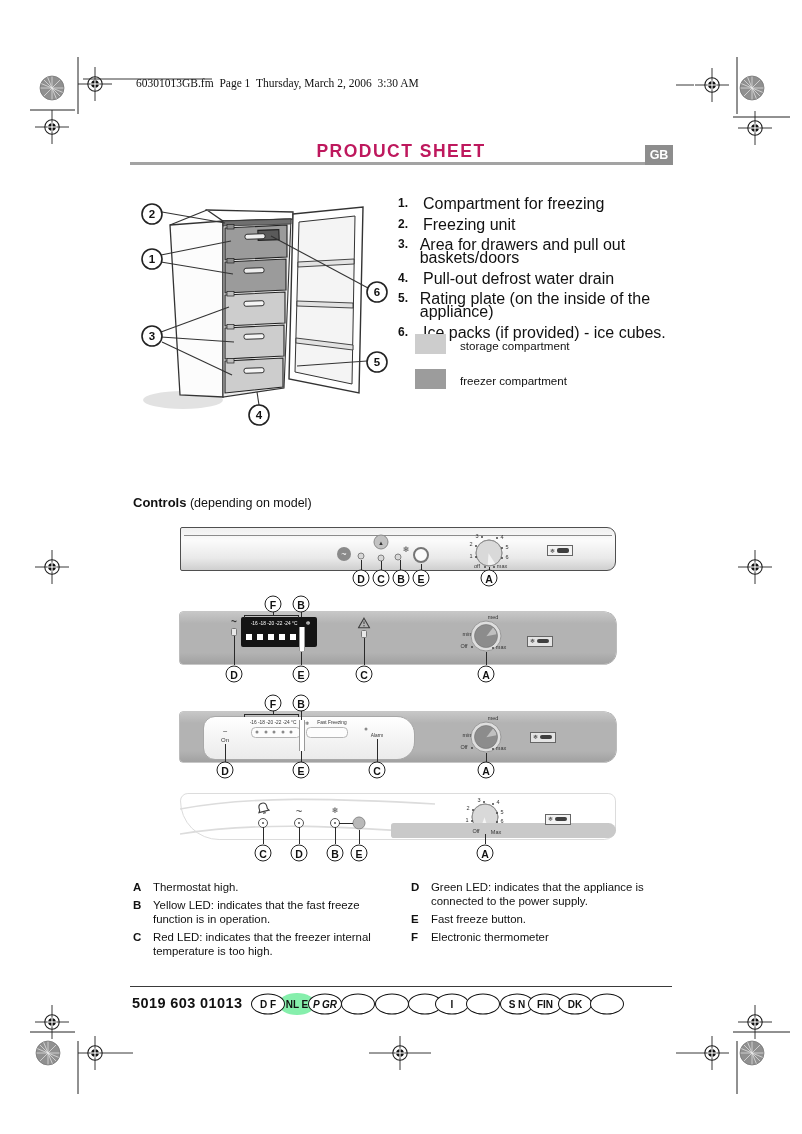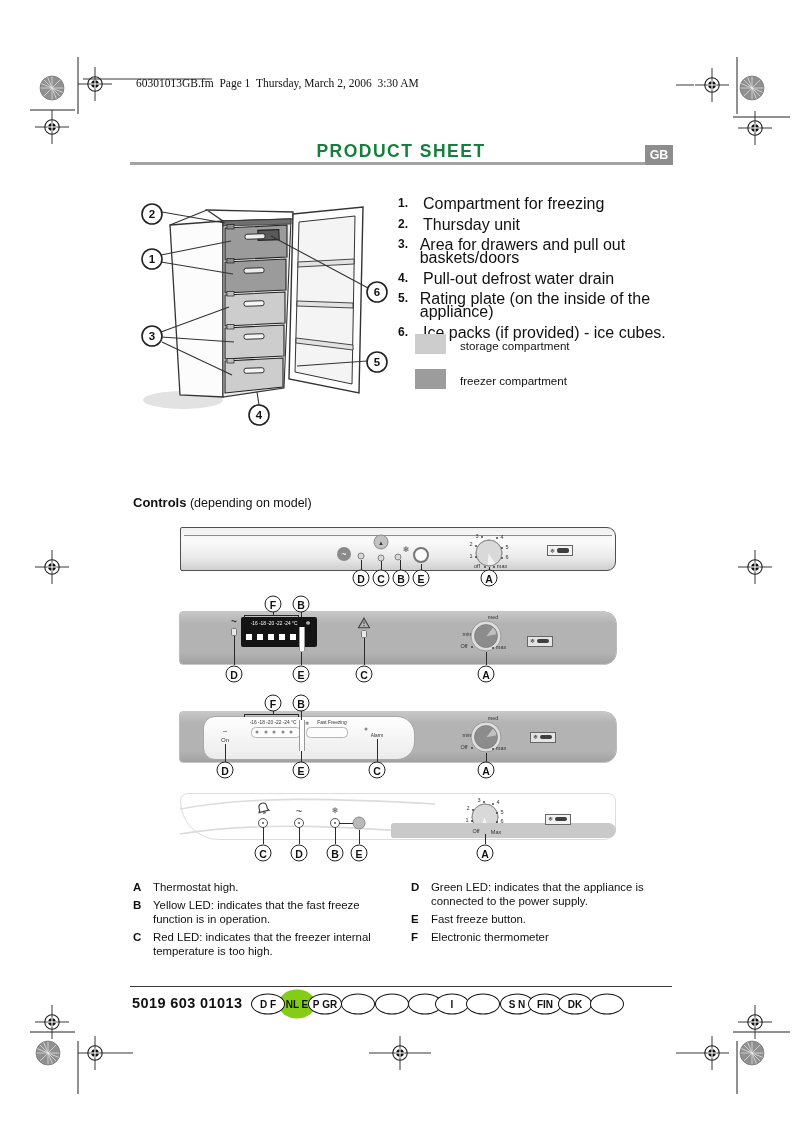--- a/index.html
+++ b/index.html
@@ -4,21 +4,21 @@
 <style>
   html,body{margin:0;padding:0;background:#fff;}
   .page{position:relative;width:802px;height:1134px;background:#fff;overflow:hidden;
         font-family:"Liberation Sans",sans-serif;color:#111;}
   .abs{position:absolute;}
   
   .file-header{position:absolute;left:108px;top:77px;font-family:"Liberation Serif",serif;
                font-size:11.5px;color:#111;white-space:pre;margin-left:28px;}
   
   .doc-title{position:absolute;left:130px;top:141px;width:542px;text-align:center;
-             font-size:17.5px;font-weight:bold;letter-spacing:1.5px;color:#15803d;}
+             font-size:17.5px;font-weight:bold;letter-spacing:1.5px;color:#be185d;}
   .title-rule{position:absolute;left:130px;top:162px;width:542px;height:3px;background:#a3a3a3;}
   .gb-badge{position:absolute;left:645px;top:145px;width:28px;height:20px;background:#8d8d8d;
             color:#fff;font-weight:bold;font-size:12.5px;display:flex;align-items:center;justify-content:center;}
   
   .parts{position:absolute;left:398px;top:197px;width:290px;}
   .part-row{display:flex;margin-bottom:7.5px;line-height:13px;}
   .part-num{width:25px;font-weight:bold;font-size:12px;}
   .part-text{font-size:16px;}
   
   .swatch{position:absolute;width:31px;height:20px;}
@@ -83,21 +83,21 @@
   .key-col{position:absolute;top:0;}
   .key-item{display:flex;margin-bottom:4px;line-height:14px;}
   .key-letter{width:20px;font-weight:bold;font-size:11.5px;}
   .key-text{font-size:11.4px;flex:1;}
   
   .footer-rule{position:absolute;left:130px;top:986px;width:542px;height:1.3px;background:#3a3a3a;}
   .footer-code{position:absolute;left:132px;top:995px;font-size:14.5px;font-weight:bold;letter-spacing:.4px;}
   .oval{position:absolute;width:34px;height:21px;border:1.7px solid #111;border-radius:50%;
         background:#fff;display:flex;align-items:center;justify-content:center;font-weight:bold;
         font-size:10px;transform:translate(-50%,-50%);box-sizing:border-box;z-index:2;white-space:nowrap;}
-  .oval.filled{background:#84cc16;border:none;width:37px;height:29px;z-index:1;}
+  .oval.filled{background:#86efac;border:none;width:37px;height:22px;z-index:1;}
   svg{display:block;}
   svg text{font-family:"Liberation Sans",sans-serif;}
 </style>
 </head>
 <body>
 
 <div class="page">
 
   <svg class="abs" style="left:0;top:0;" width="802" height="1134" viewBox="0 0 802 1134">
     <defs>
@@ -246,21 +246,21 @@
     </g>
   </svg>
 
   <div class="parts">
     <div class="part-row">
         <span class="part-num">1.</span>
         <span class="part-text">Compartment for freezing</span>
       </div>
     <div class="part-row">
         <span class="part-num">2.</span>
-        <span class="part-text">Thursday unit</span>
+        <span class="part-text">Freezing unit</span>
       </div>
     <div class="part-row">
         <span class="part-num">3.</span>
         <span class="part-text">Area for drawers and pull out baskets/doors</span>
       </div>
     <div class="part-row">
         <span class="part-num">4.</span>
         <span class="part-text">Pull-out defrost water drain</span>
       </div>
     <div class="part-row">
@@ -526,21 +526,21 @@
           <span class="key-letter">F</span>
           <span class="key-text">Electronic thermometer</span>
         </div>
     </div>
   </div>
 
   <div class="footer-rule"></div>
   <div class="footer-code">5019 603 01013</div>
   <div class="oval filled" style="left:297px;top:1004px;">NL E</div>
   <div class="oval" style="left:268px;top:1004px;">D F</div>
-  <div class="oval" style="left:325px;top:1004px;">P GR</div>
+  <div class="oval" style="left:325px;top:1004px;font-style:italic;">P GR</div>
   <div class="oval" style="left:358px;top:1004px;"></div>
   <div class="oval" style="left:392px;top:1004px;"></div>
   <div class="oval" style="left:425px;top:1004px;"></div>
   <div class="oval" style="left:452px;top:1004px;">I</div>
   <div class="oval" style="left:483px;top:1004px;"></div>
   <div class="oval" style="left:517px;top:1004px;">S N</div>
   <div class="oval" style="left:545px;top:1004px;">FIN</div>
   <div class="oval" style="left:575px;top:1004px;">DK</div>
   <div class="oval" style="left:607px;top:1004px;"></div>
 

